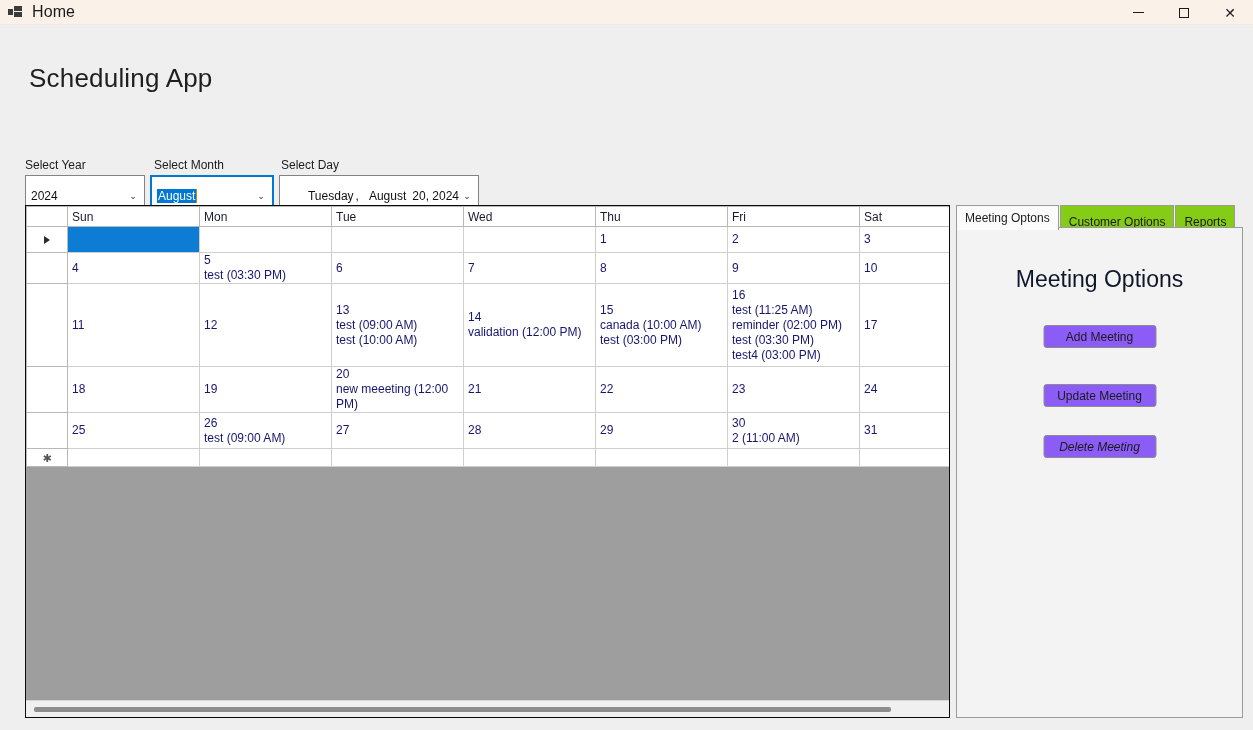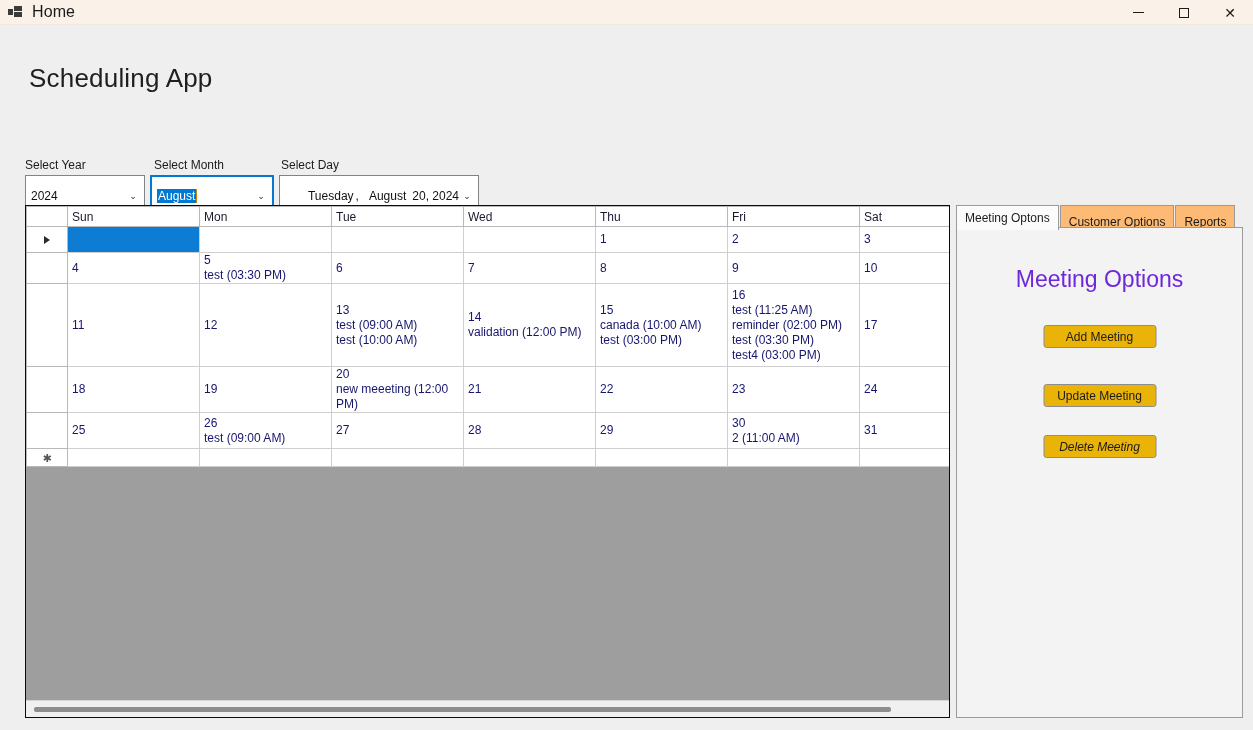--- a/index.html
+++ b/index.html
@@ -187,21 +187,21 @@
   }
   #tab-strip {
     position: absolute; left: 0; top: 0;
     height: 23px; display: flex; align-items: flex-start;
   }
   .tab {
     height: 33px;
     padding: 0 8px;
     display: flex; align-items: center;
     font-size: 12px; color: #1b1b1b;
-    background: #fdba74;
+    background: #84cc16;
     border: 1px solid #9b9b9b;
     border-bottom: none;
     margin-right: 1px;
   }
   .tab.active {
     background: #fbfbfb;
     height: 25px;
     position: relative; z-index: 3;
     border-color: #9b9b9b;
   }
@@ -210,27 +210,27 @@
     left: 0; top: 22px;
     width: 287px; height: 491px;
     background: #f3f3f3;
     border: 1px solid #9b9b9b;
   }
   #tab-heading {
     position: absolute;
     left: 0; right: 0; top: 38px;
     text-align: center;
     font-size: 23px;
-    color: #6d28d9;
+    color: #0f172a;
   }
   .panel-btn {
     position: absolute;
     left: 50%; transform: translateX(-50%);
     width: 113px; height: 23px;
-    background: #eab308;
+    background: #8b5cf6;
     border: 1px solid #8c8c8c;
     border-radius: 3px;
     font-size: 12px;
     color: #1b1b1b;
     display: flex; align-items: center; justify-content: center;
   }
   #btn-add    { top: 97px; }
   #btn-update { top: 156px; }
   #btn-delete { top: 207px; font-style: italic; }
 </style>

